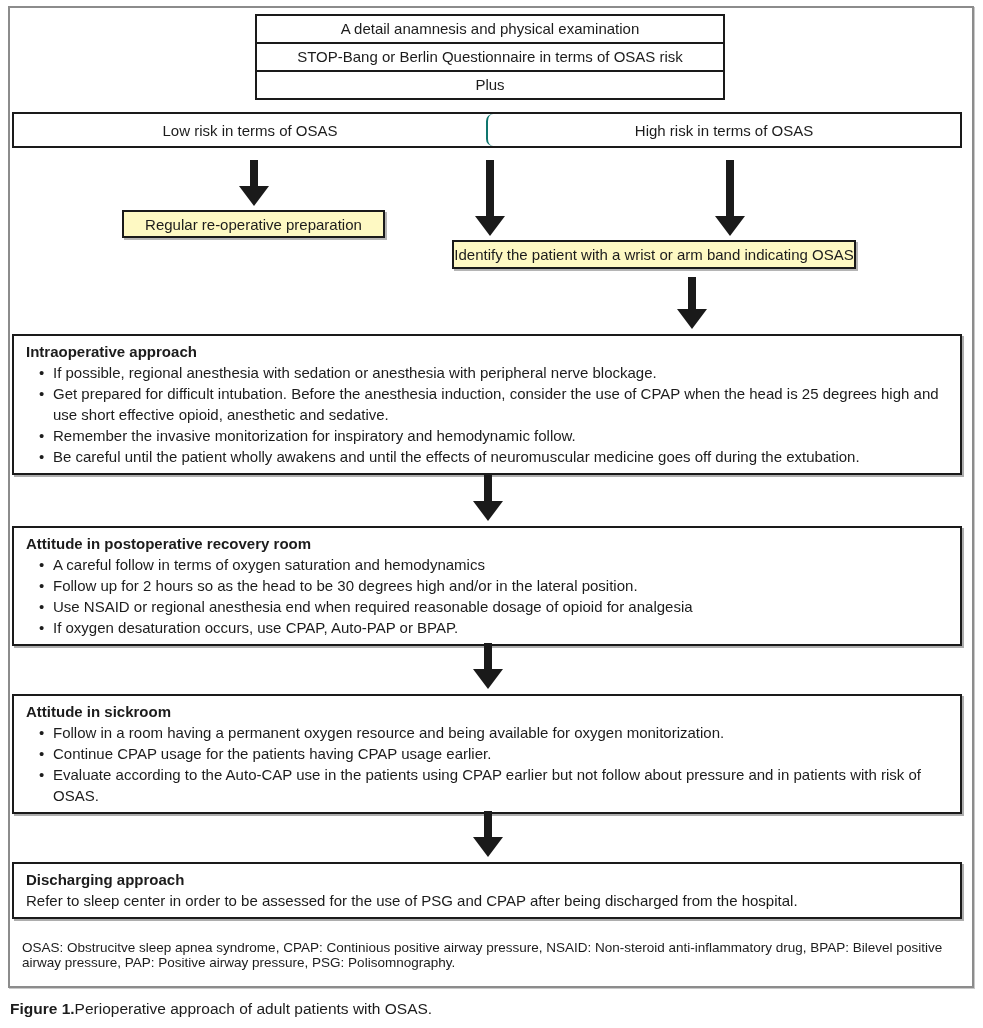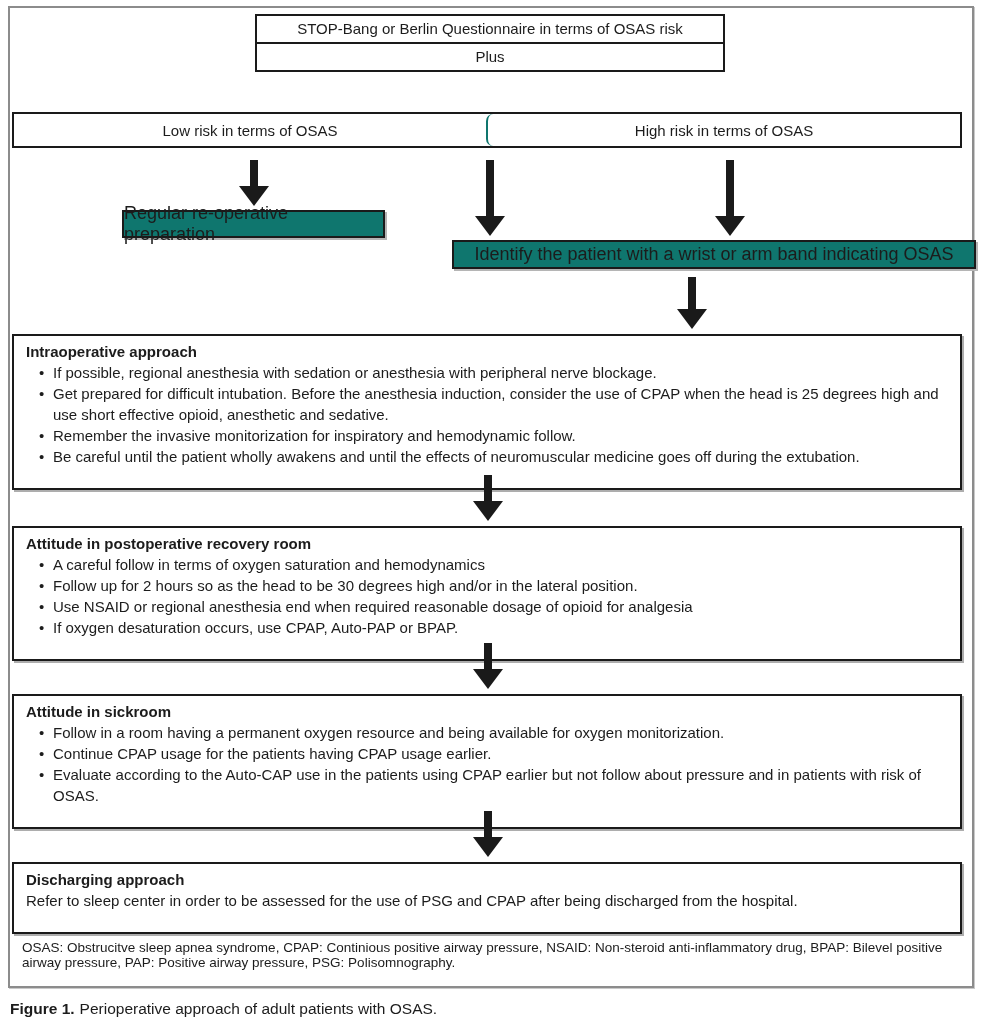--- a/index.html
+++ b/index.html
@@ -34,32 +34,32 @@
     border: 2px solid #1a1a1a; background: #fff;
     display: flex; font-size: 15px;
   }
   .risk .cell {
     flex: 1; display: flex; align-items: center; justify-content: center; border-radius: 7px;
   }
   .risk .cell + .cell { border-left: 2px solid #0f766e; }
 
   
   .smallbox {
-    border: 2px solid #1a1a1a; background: #0f766e;
+    border: 2px solid #1a1a1a; background: #fef9c3;
     display: flex; align-items: center; justify-content: center;
-    font-size: 18px; box-shadow: 2px 2px 0 #b5b5b5;
+    font-size: 15px; box-shadow: 2px 2px 0 #b5b5b5;
   }
   .prep { left: 122px; top: 210px; width: 263px; height: 28px; }
-  .identify { left: 452px; top: 240px; width: 524px; height: 29px; }
+  .identify { left: 452px; top: 240px; width: 404px; height: 29px; }
 
   
   .section {
     left: 12px; width: 950px;
     border: 2px solid #1a1a1a; background: #fff;
-    padding: 5px 12px 21px 12px;
+    padding: 5px 12px 6px 12px;
     font-size: 15px; line-height: 21px;
     box-shadow: 2px 2px 0 #adadad;
   }
   .section .title { font-weight: bold; }
   .section ul { list-style: none; }
   .section li { position: relative; padding-left: 27px; }
   .section li::before {
     content: "\2022"; position: absolute; left: 13px; top: 0;
     font-size: 15px;
   }
@@ -92,28 +92,29 @@
   .abbrev {
     left: 22px; top: 940px; width: 934px;
     font-size: 13.5px; line-height: 15px; color: #1c1c1c;
   }
 
   
   .caption {
     left: 10px; top: 1000px; width: 960px;
     font-size: 15.5px;
   }
-  .caption .cap-label { font-weight: bold; margin-right: 5px; }
+  .caption .cap-label { font-weight: bold; }
 </style>
 </head>
 <body>
 
 <div class="abs frame"></div>
 
 <div class="abs anamnesis">
+  <div class="row">A detail anamnesis and physical examination</div>
   <div class="row">STOP-Bang or Berlin Questionnaire in terms of OSAS risk</div>
   <div class="row">Plus</div>
 </div>
 
 <div class="abs risk">
   <div class="cell">Low risk in terms of OSAS</div>
   <div class="cell">High risk in terms of OSAS</div>
 </div>
 
 <div class="abs arrow ar-a">

